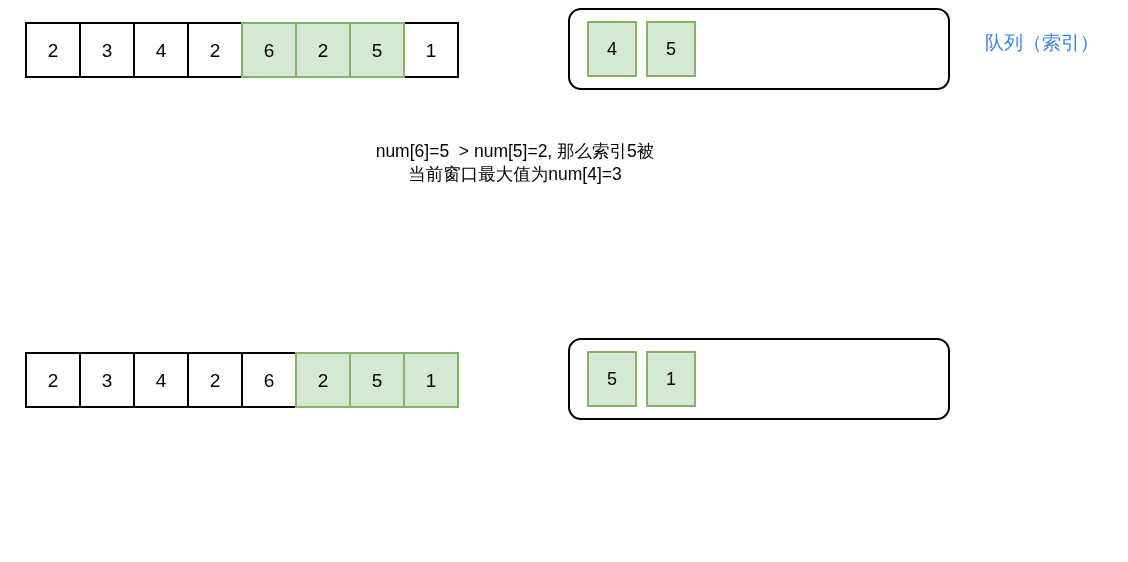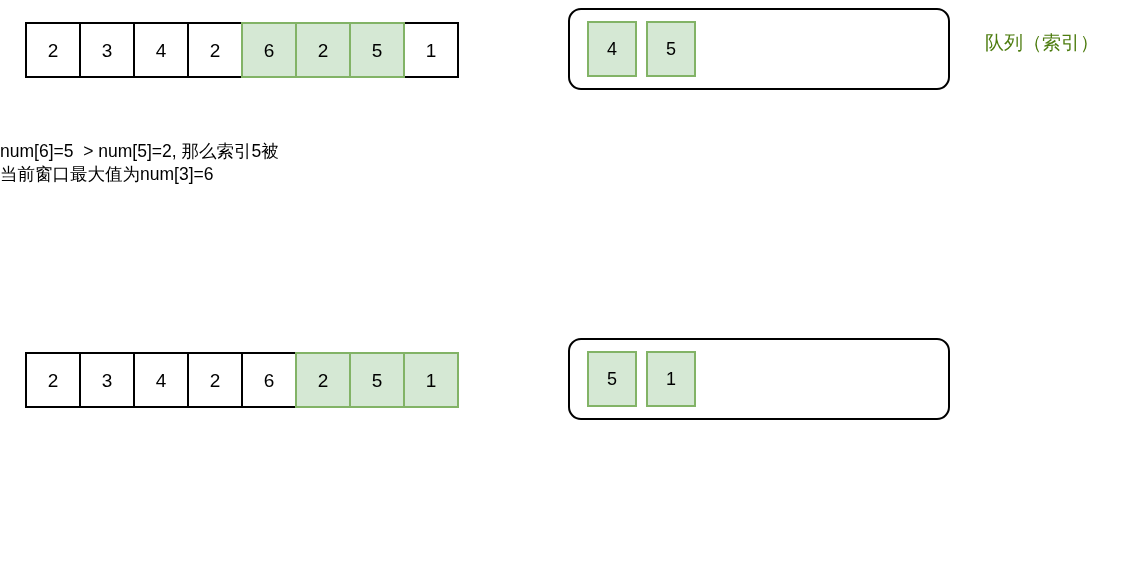--- a/index.html
+++ b/index.html
@@ -95,29 +95,29 @@
   }
 
   
   .queue-label {
     position: absolute;
     left: 985px;
     top: 33px;
     font-size: 19px;
     line-height: 1;
     white-space: nowrap;
-    color: #4d7c0f;
+    color: #3b82f6;
   }
 
   
   .caption {
     position: absolute;
     left: 0;
     width: 1030px;
-    text-align: left;
+    text-align: center;
     font-size: 17.5px;
     line-height: 23px;
     color: #000000;
   }
   .caption.c1 { top: 140px; }
   .caption-line { display: block; white-space: pre; }
 </style>
 </head>
 <body>
 
@@ -140,21 +140,21 @@
       <div class="queue-items">
           <div class="qcell">4</div>
           <div class="qcell">5</div>
         </div>
     </div>
 
     <div class="queue-label">队列（索引）</div>
 
     <div class="caption c1">
         <span class="caption-line">num[6]=5  &gt; num[5]=2, 那么索引5被</span>
-        <span class="caption-line">当前窗口最大值为num[3]=6</span>
+        <span class="caption-line">当前窗口最大值为num[4]=3</span>
       </div>
   </div>
 
   <div class="step step-2">
 
     <div class="array">
         <div class="cell">2</div>
         <div class="cell">3</div>
         <div class="cell">4</div>
         <div class="cell">2</div>

